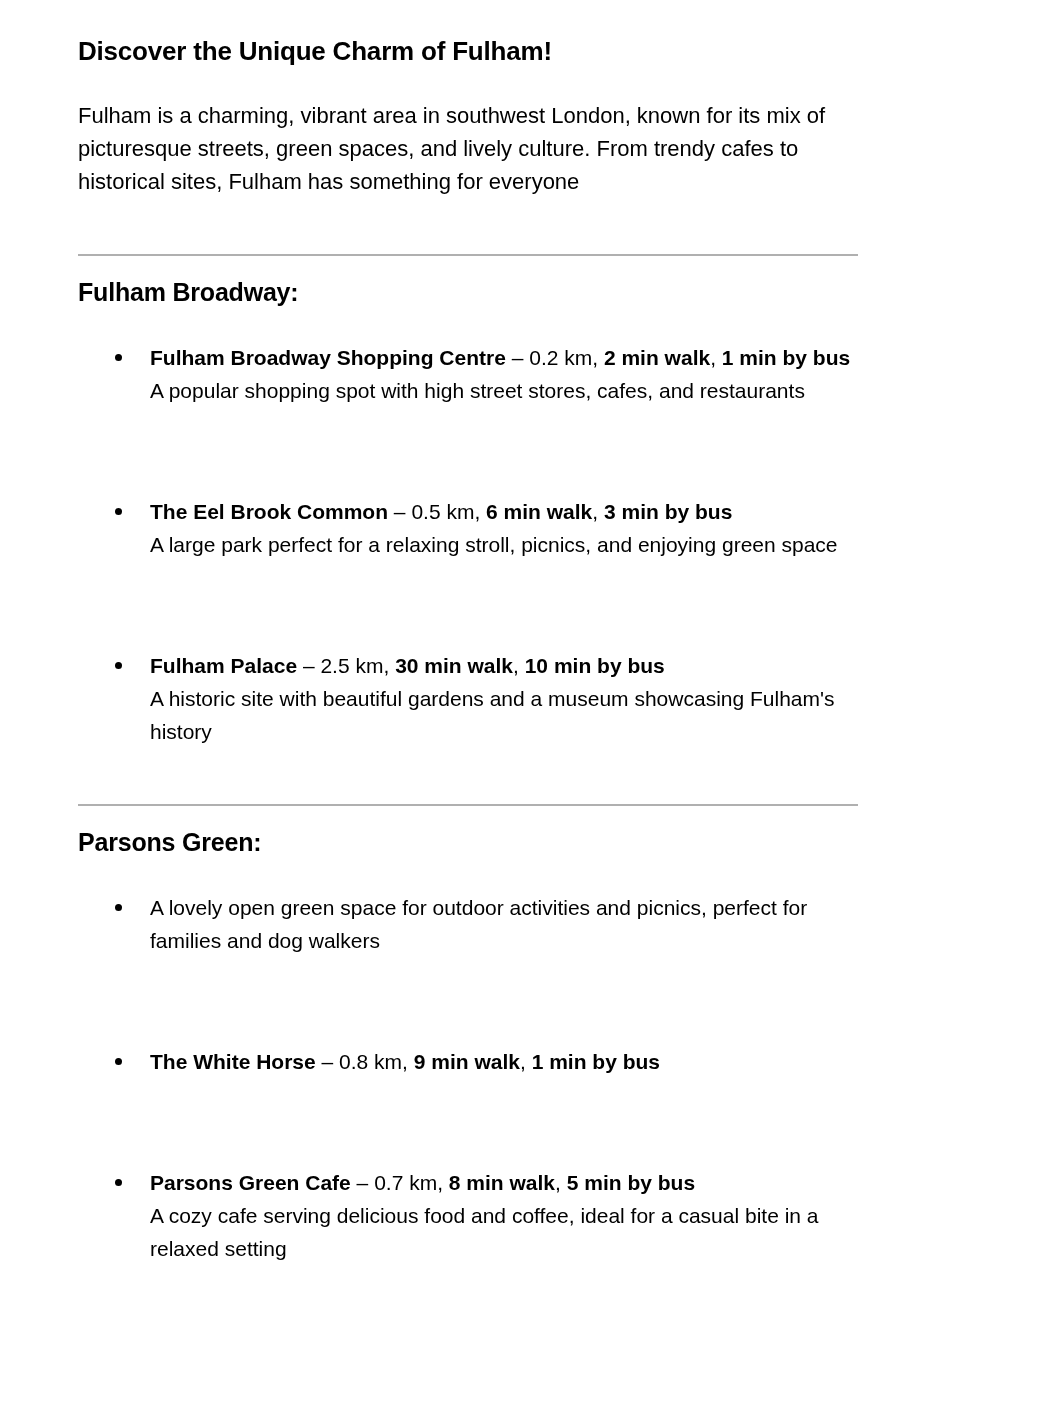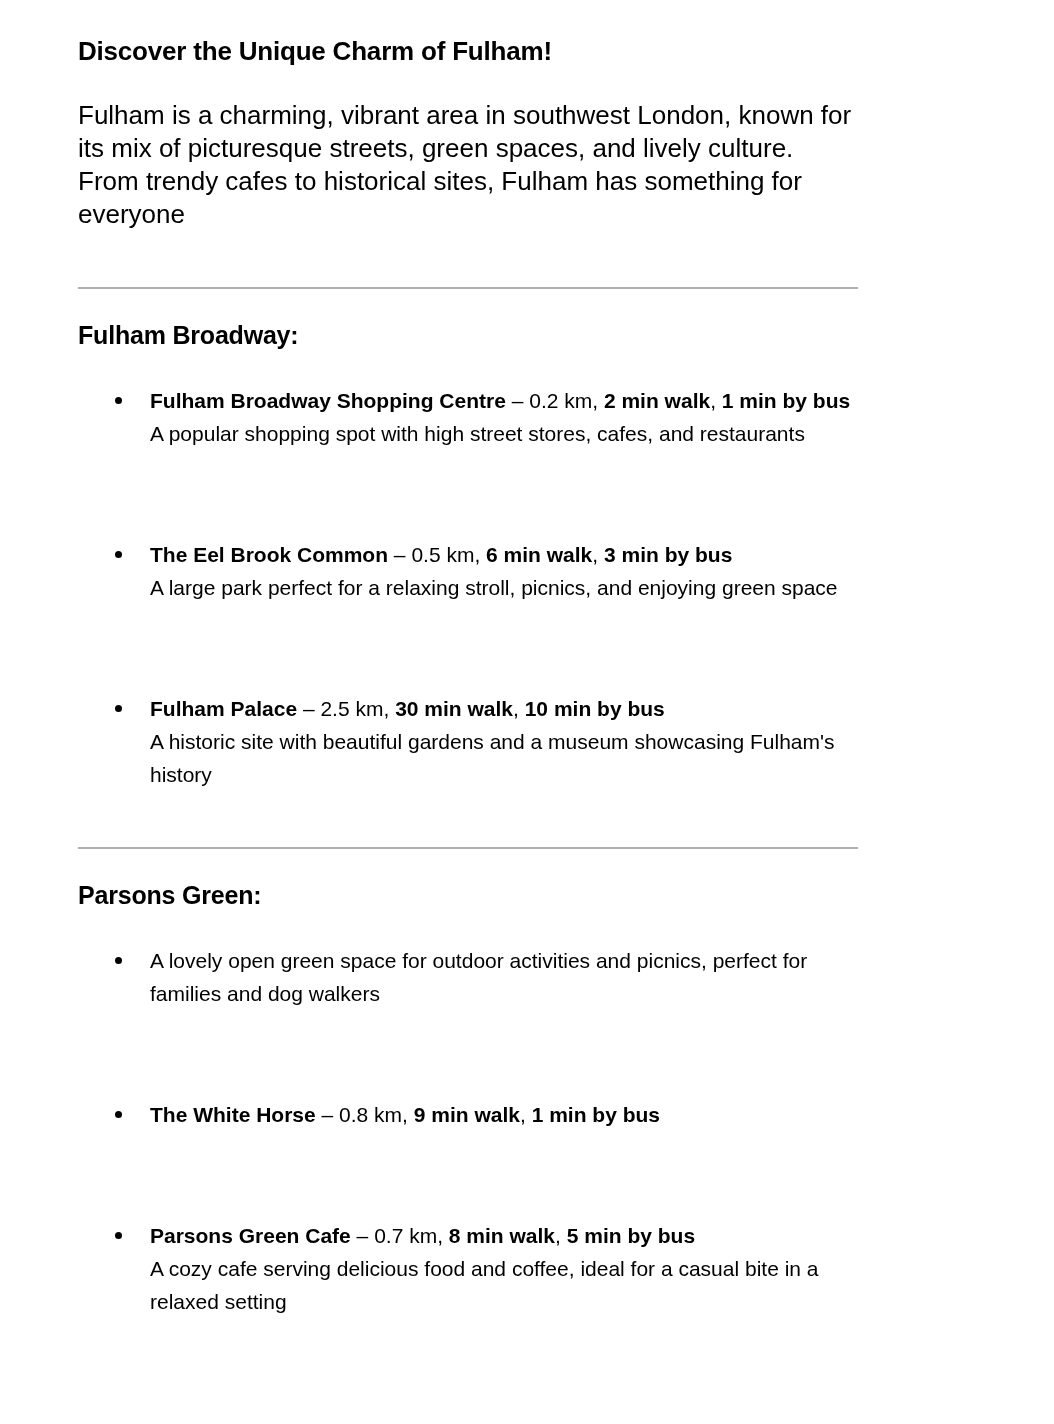--- a/index.html
+++ b/index.html
@@ -22,35 +22,35 @@
       background: var(--bg-color, #ffffff);
     }
     .page-title {
       font-size: 26px;
       line-height: 31px;
       font-weight: 700;
       margin: 0;
       letter-spacing: -0.2px;
     }
     .intro {
-      font-size: 26px;
+      font-size: 22px;
       line-height: 33px;
       margin: 32px 0 0;
     }
     .divider {
       border: none;
       border-top: 2px solid var(--divider-color, #b0b0b0);
       margin: 56px 0 0;
       width: 100%;
     }
     .section-heading {
       font-size: 25px;
       line-height: 29px;
       font-weight: 700;
-      margin: 32px 0 0;
+      margin: 22px 0 0;
       letter-spacing: -0.2px;
     }
     .poi-list {
       list-style: none;
       margin: 34px 0 0;
       padding: 0;
     }
     .poi-item {
       position: relative;
       padding-left: 72px;

